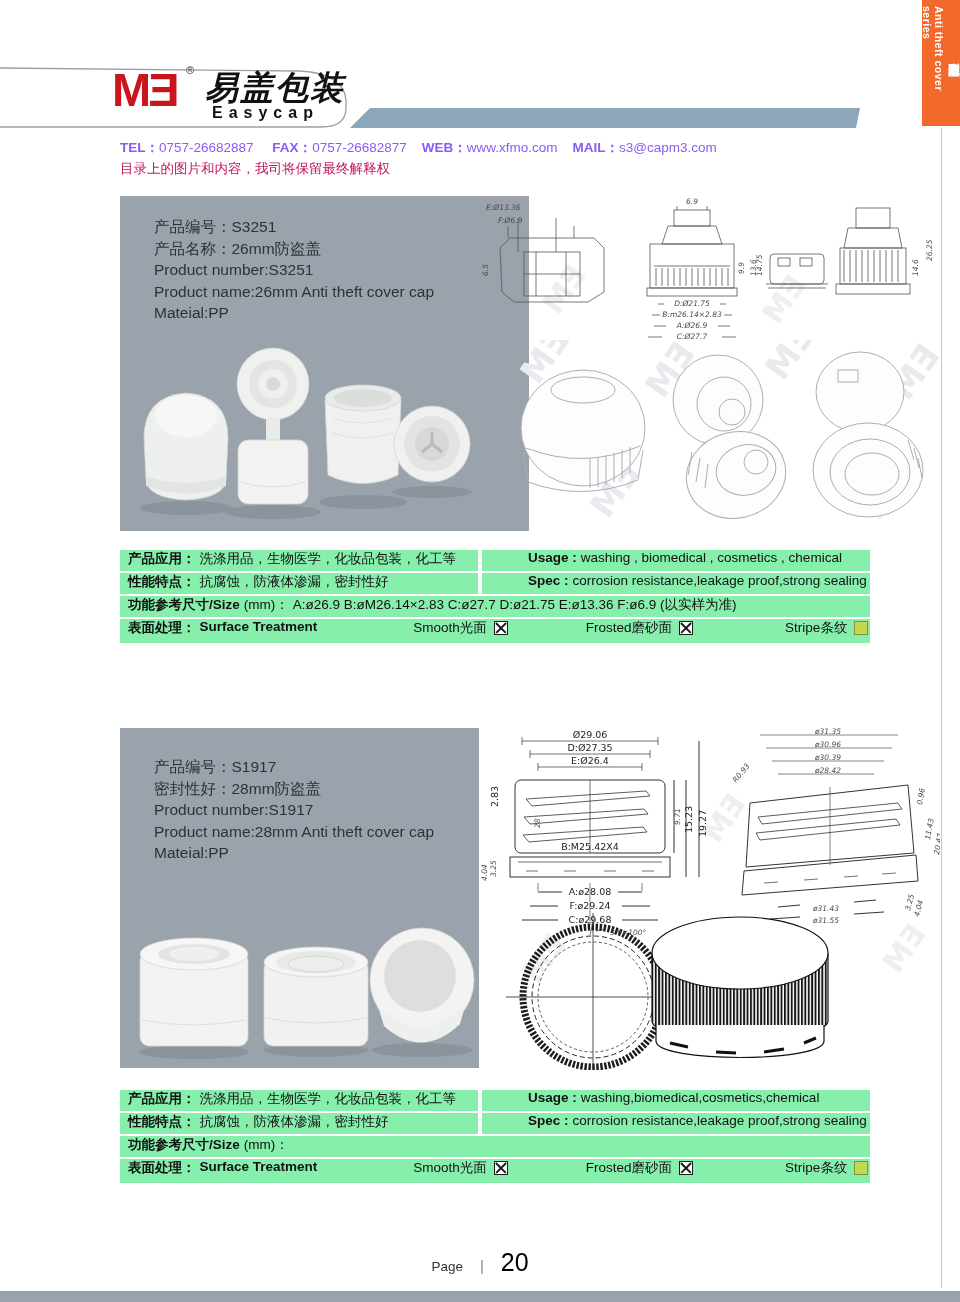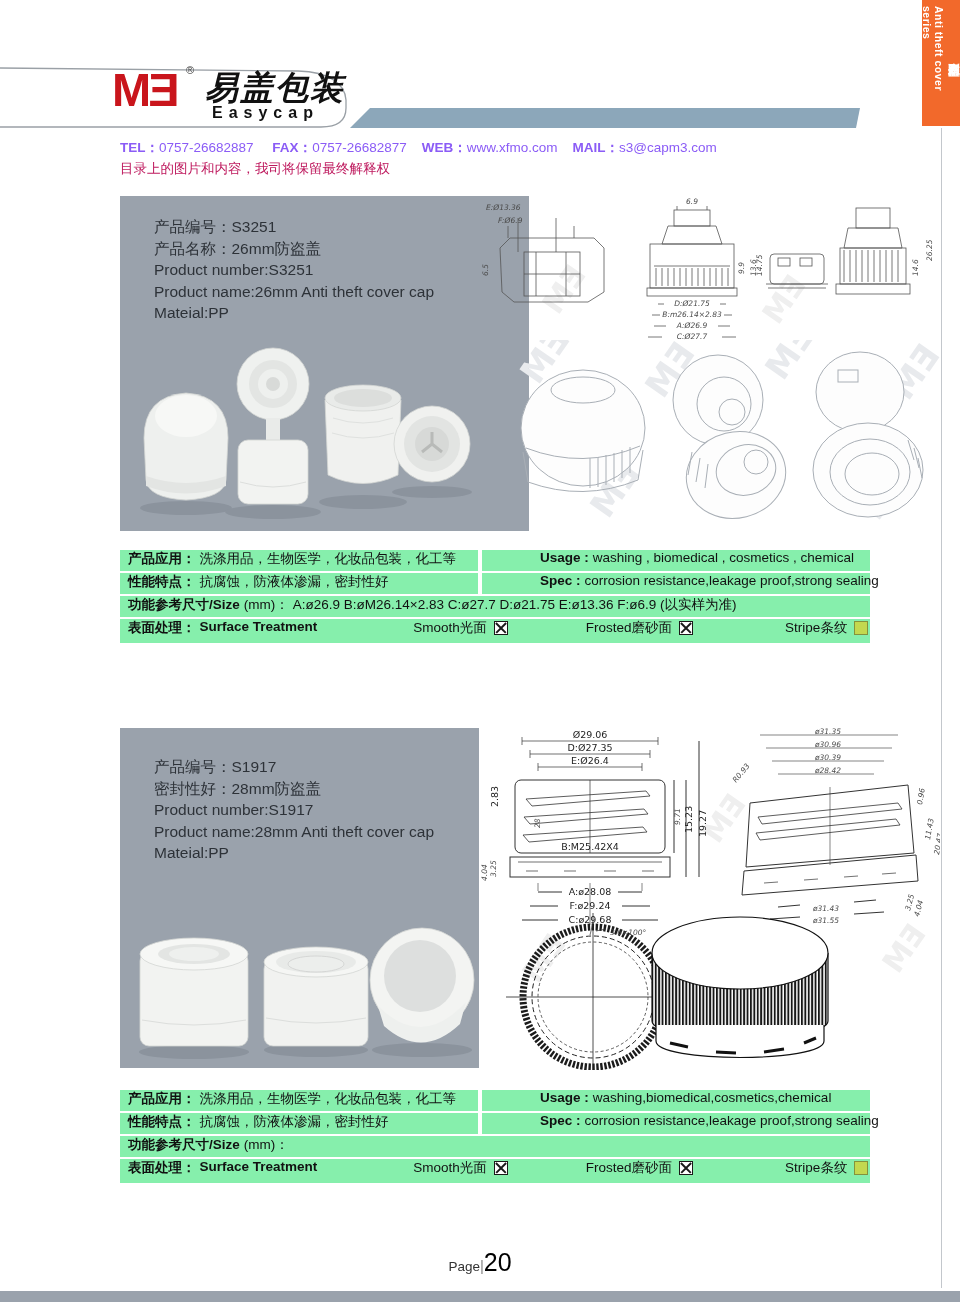--- a/index.html
+++ b/index.html
@@ -30,30 +30,30 @@
   .panel{background:#9aa2ac}
   .panel1{left:120px;top:196px;width:409px;height:335px}
   .panel2{left:120px;top:728px;width:359px;height:340px}
   .info{position:absolute;left:34px;font-size:15.5px;line-height:21.5px;color:#2d3238}
   .panel1 .info{top:20px}
   .panel2 .info{top:28px}
   
   .trow{background:#86efac;display:flex;align-items:flex-start;box-sizing:border-box;font-size:13.5px;color:#111}
   .trow .lbl{font-weight:bold;padding-left:8px;white-space:nowrap}
   .trow .val{padding-left:4px;white-space:nowrap}
-  .rcell{padding-left:58px}
+  .rcell{padding-left:46px}
   .rcell .lbl{padding-left:0}
   .surf-item{display:flex;align-items:center;gap:7px;white-space:nowrap}
   .cb{width:12px;height:12px;border:1.6px solid #1a1a1a;display:inline-block;position:relative;background:#fff;flex:none}
   .cb.x::before,.cb.x::after{content:"";position:absolute;left:-1px;top:5px;width:14px;height:1.5px;background:#1a1a1a}
   .cb.x::before{transform:rotate(45deg)}
   .cb.x::after{transform:rotate(-45deg)}
   .cb.green{background:#c3d84f;border:1.2px solid #84923c}
   
-  .footer{left:0;top:1248px;width:960px;display:flex;justify-content:center;align-items:baseline;gap:0}
+  .footer{left:0;top:1248px;width:960px;display:flex;justify-content:center;align-items:baseline;gap:17px}
   .footer .pg{font-size:13.5px;color:#333}
   .footer .bar{color:#888;font-size:15px}
   .footer .num{font-size:25px;color:#000000}
   .bottom-bar{left:0;top:1291px;width:960px;height:11px;background:#9aa2ac}
   
   svg text.dim{font-size:7.5px;font-style:italic;fill:#4a4a4a;font-family:"DejaVu Sans",sans-serif}
   svg text.dimB{font-size:9.5px;fill:#222;font-family:"DejaVu Sans",sans-serif}
   svg text.wm{font-size:34px;font-weight:bold;fill:#e8eaed;font-family:"DejaVu Sans",sans-serif}
   svg text.wmd{font-size:30px;font-weight:bold;fill:#efefef;font-family:"DejaVu Sans",sans-serif}
   svg .ln{stroke:#555;stroke-width:.8;fill:none}

